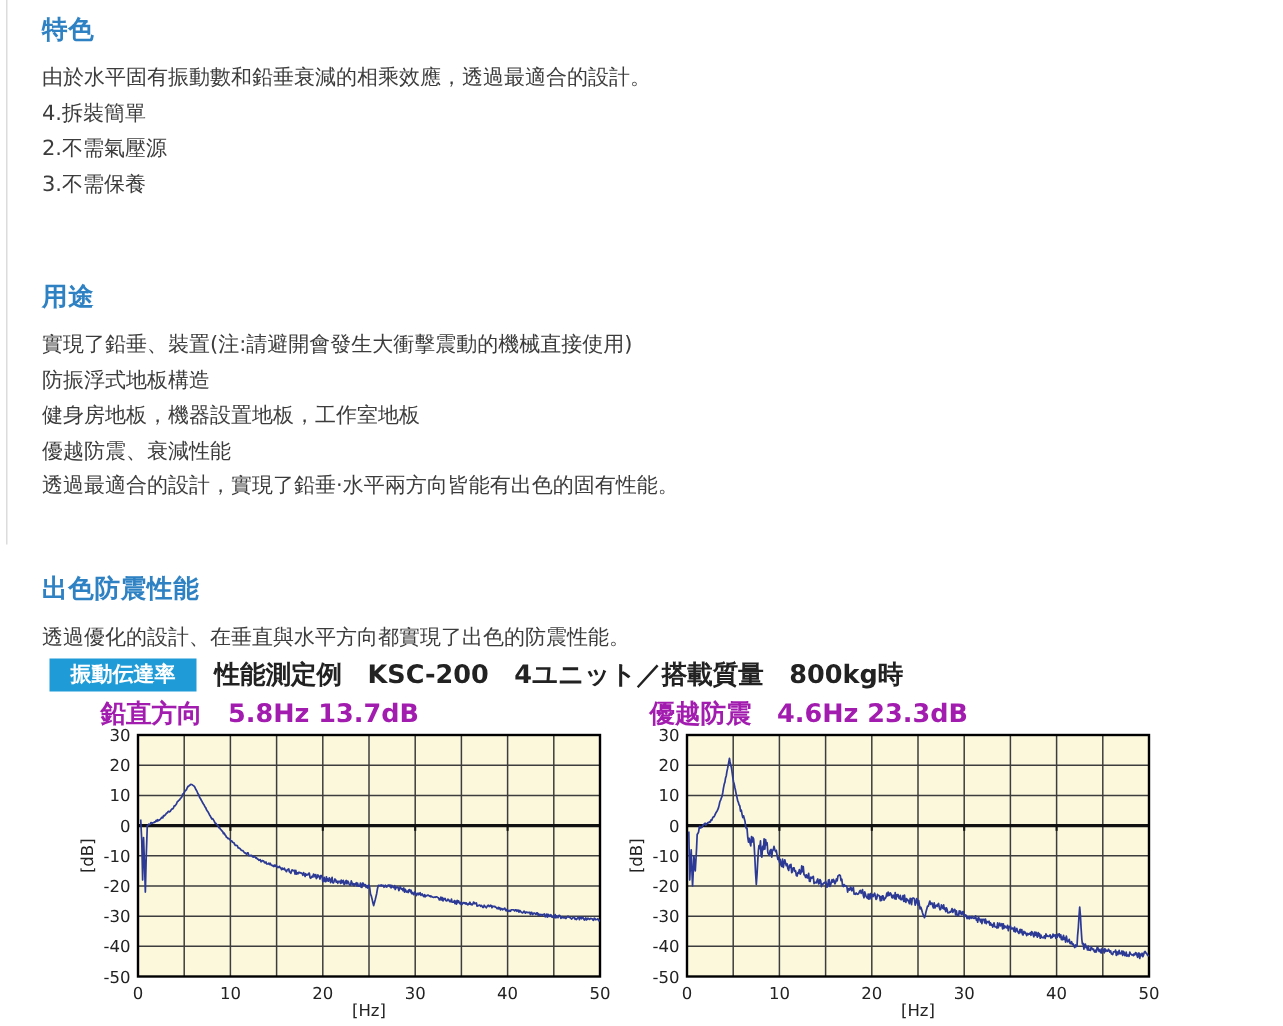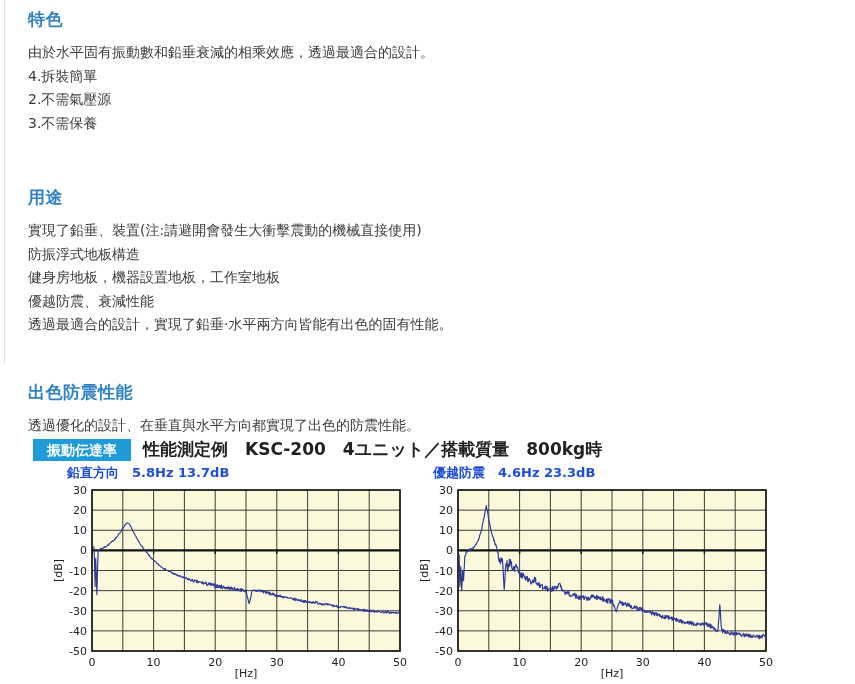--- a/index.html
+++ b/index.html
@@ -13,21 +13,21 @@
   .body-line{margin:0;font-size:14px;line-height:23.5px;color:#3c3c3c;}
   #sec-features{top:8px;}
   #sec-uses{top:186px;}
   #sec-performance{top:381px;}
   .badge-row{position:absolute;left:33px;top:438px;display:flex;align-items:flex-end;gap:12px;}
   .badge{background:#1f9cd8;color:#ffffff;font-size:14px;font-weight:bold;padding:2px 14px;line-height:18px;}
   .measure{font-size:17px;font-weight:bold;color:#222222;}
   .chart{position:absolute;top:462px;width:370px;height:222px;}
   #chart-vertical{left:50px;}
   #chart-horizontal{left:416px;}
-  .chart-title{position:absolute;left:17px;top:2px;font-size:13px;font-weight:bold;color:#1d4ed8;}
+  .chart-title{position:absolute;left:17px;top:2px;font-size:17px;font-weight:bold;color:#a21caf;}
   .chart-svg{position:absolute;left:0;top:0;}
   .chart-svg text{font-family:"DejaVu Sans","Liberation Sans",sans-serif;}
 </style>
 </head>
 <body>
 
 <div class="page">
 
   <div class="left-rule"></div>
 

